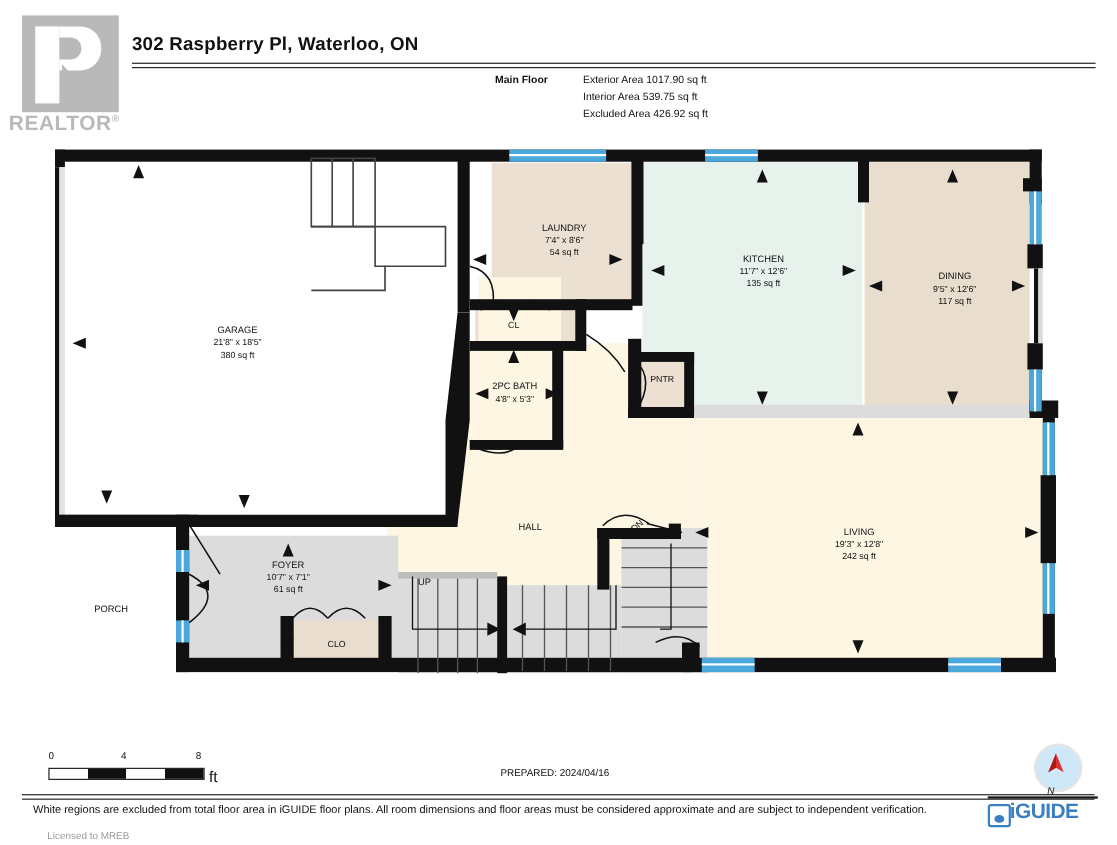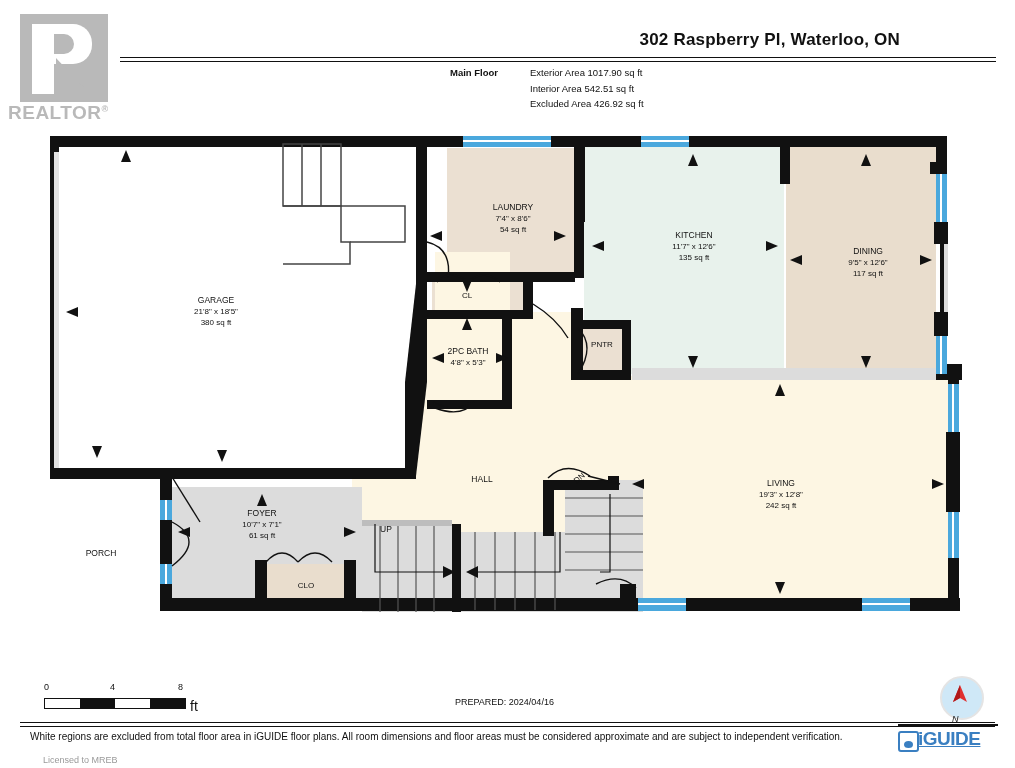--- a/index.html
+++ b/index.html
@@ -13,21 +13,21 @@
   #realtor-logo .rbowl{position:absolute;left:46px;top:10px;width:38px;height:40px;
         background:#fff;border-radius:0 19px 19px 0;}
   #realtor-logo .rbowl-in{position:absolute;left:46px;top:20px;width:20px;height:20px;
         background:#b9b9b9;border-radius:0 10px 10px 0;}
   #realtor-logo .rleg{position:absolute;left:48px;top:44px;width:34px;height:36px;background:#b9b9b9;
         clip-path:polygon(0 0,100% 100%,0 100%);}
   #realtor-logo .rtext{position:absolute;left:0;top:88px;width:112px;
         font-size:19px;letter-spacing:.5px;color:#b9b9b9;font-weight:700;}
   #realtor-logo .rreg{font-size:9px;vertical-align:super;}
 
-  #title{position:absolute;left:120px;top:30px;width:780px;text-align:right;
+  #title{position:absolute;left:120px;top:30px;width:780px;text-align:left;
          font-size:17px;font-weight:bold;letter-spacing:.2px;}
   #title-rule{position:absolute;left:120px;top:57px;width:876px;height:0;
          border-top:1px solid #111;border-bottom:1px solid #111;height:3px;}
   #area-block{position:absolute;left:300px;top:63px;width:460px;font-size:9.5px;line-height:15.5px;}
   #area-block .lbl{position:absolute;left:150px;top:2px;font-weight:bold;font-size:9.5px;}
   #area-block .vals{position:absolute;left:230px;top:2px;}
 
   
   #plan{position:absolute;left:0;top:132px;width:1015px;height:510px;}
   #plan svg{display:block;}
@@ -46,21 +46,21 @@
 
   #compass{position:absolute;left:938px;top:676px;width:44px;height:52px;}
   #compass .ring{position:absolute;left:2px;top:0;width:40px;height:40px;border-radius:50%;
        background:#cfe8f7;border:2px solid #e4e4e4;}
   #compass .nlabel{position:absolute;left:14px;top:38px;font-size:9px;font-style:italic;}
   #iguide{position:absolute;left:898px;top:728px;width:100px;height:24px;}
   #iguide .gbox{position:absolute;left:0;top:3px;width:17px;height:17px;border:2px solid #3a7fc1;
        border-radius:3px;}
   #iguide .gdot{position:absolute;left:4px;top:8px;width:9px;height:7px;border-radius:50%;background:#3a7fc1;}
   #iguide .gtext{position:absolute;left:20px;top:0;font-size:19px;font-weight:bold;color:#3a7fc1;
-       letter-spacing:-.5px;text-decoration:underline;}
+       letter-spacing:-.5px;}
   #iguide-rule{position:absolute;left:898px;top:724px;width:100px;height:2px;background:#111;}
 </style>
 </head>
 <body>
 
 <div id="realtor-logo">
   <div class="rsq"></div>
   <div class="rbar"></div>
   <div class="rbowl"></div>
   <div class="rbowl-in"></div>
@@ -68,21 +68,21 @@
   <div class="rtext"><span>REALTOR</span><span class="rreg">®</span></div>
 </div>
 
 <div id="title">302 Raspberry Pl, Waterloo, ON</div>
 <div id="title-rule"></div>
 
 <div id="area-block">
   <div class="lbl">Main Floor</div>
   <div class="vals">
     <div>Exterior Area 1017.90 sq ft</div>
-    <div>Interior Area 542.51 sq ft</div>
+    <div>Interior Area 539.75 sq ft</div>
     <div>Excluded Area 426.92 sq ft</div>
   </div>
 </div>
 
 <div id="plan">
 <svg width="1015" height="510" viewBox="0 0 1015 510" xmlns="http://www.w3.org/2000/svg">
 
   <g>
 
     <rect x="58" y="12" width="358" height="332" fill="#ffffff"></rect>

